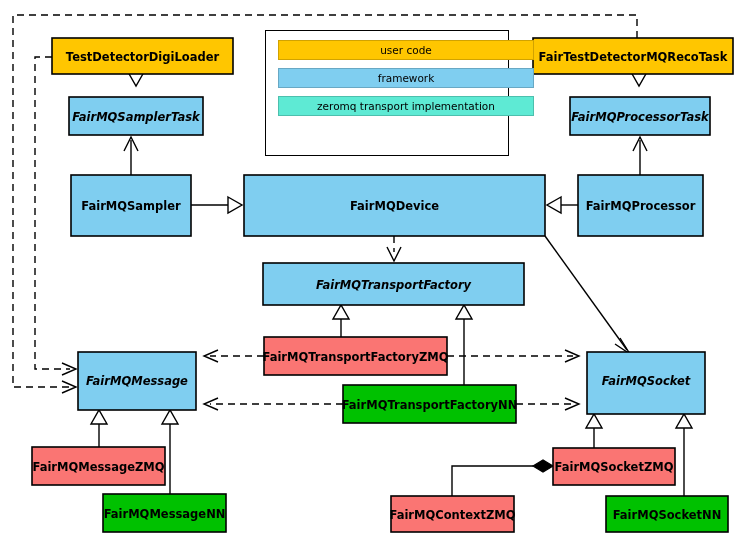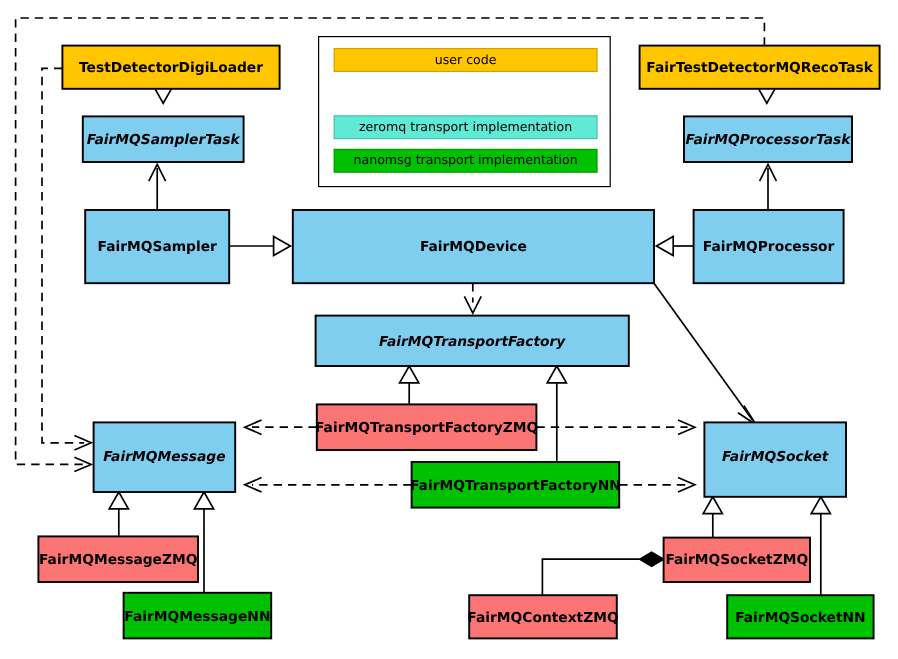--- a/index.html
+++ b/index.html
@@ -64,21 +64,21 @@
   }
   .legend-box {
     position: absolute;
     border: 1.6px solid #000000;
     background: #ffffff;
     box-sizing: border-box;
   }
   .legend-row {
     position: absolute;
     left: 12px;
-    width: 220px;
+    width: 256px;
     height: 20px;
     border: 1px solid rgba(0,0,0,0.18);
     box-sizing: border-box;
     display: flex;
     align-items: center;
     justify-content: center;
   }
   .legend-text {
     font-family: "DejaVu Sans", sans-serif;
     font-size: 10.5px;
@@ -285,24 +285,24 @@
     </g>
 
   </svg>
 
   <div class="legend-box" style="left:265px; top:30px; width:244px; height:126px;">
 
     <div class="legend-row" style="top:9px; background:#FFC600;">
       <span class="legend-text">user code</span>
     </div>
 
+    <div class="legend-row" style="top:37px; background:#7FCEF0;">
+      <span class="legend-text">framework</span>
+    </div>
 
     <div class="legend-row" style="top:65px; background:#5eead4;">
       <span class="legend-text">zeromq transport implementation</span>
     </div>
 
-    <div class="legend-row" style="top:93px; background:#00C100;">
-      <span class="legend-text">nanomsg transport implementation</span>
-    </div>
 
   </div>
 
 </div>
 
 </body></html>

